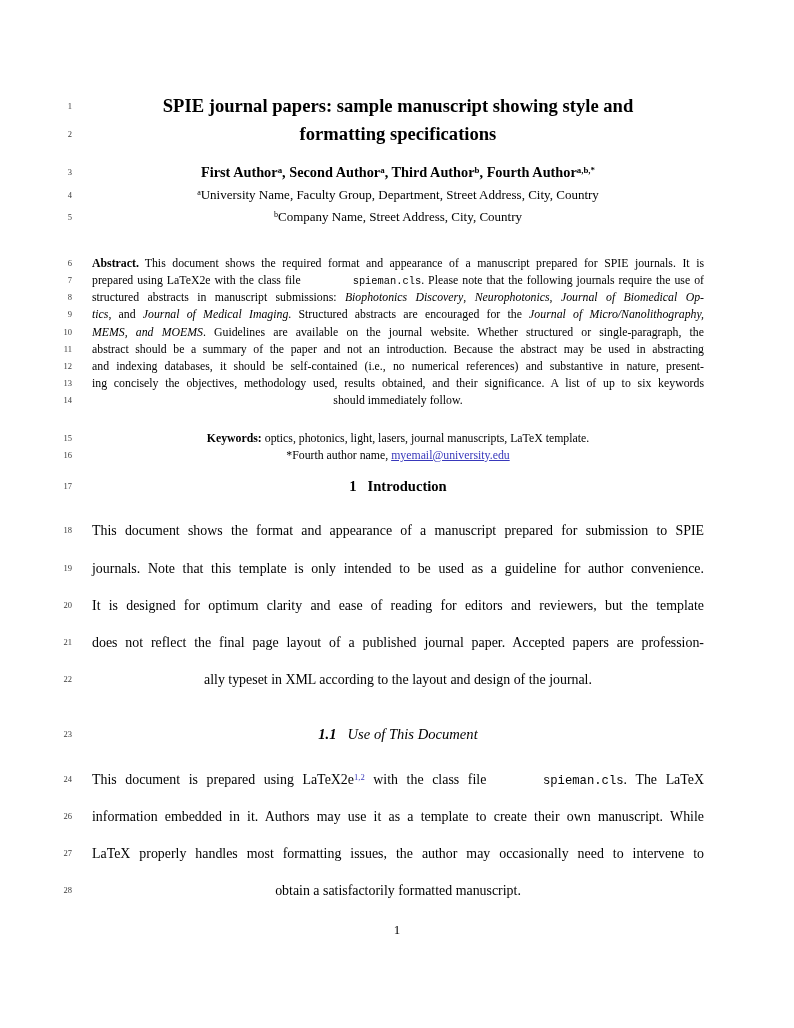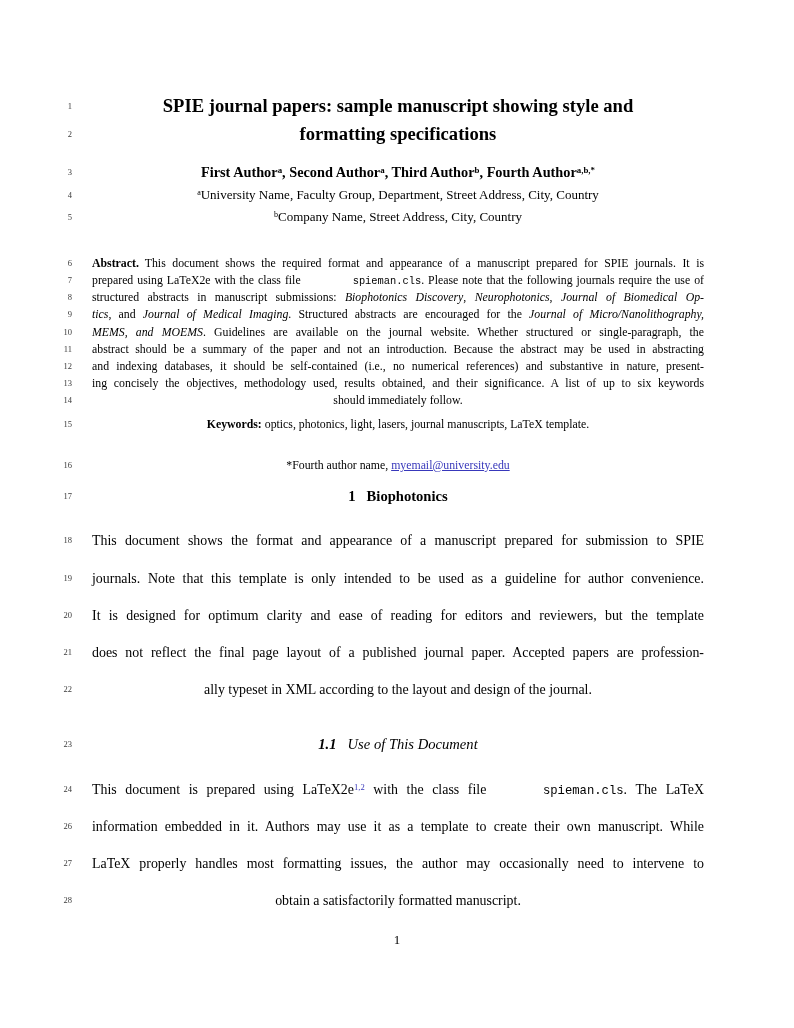--- a/index.html
+++ b/index.html
@@ -22,22 +22,22 @@
 
   
   .blk-title   { margin-top:92px; }
   .blk-title   .line { font-size:18.6px; font-weight:bold; line-height:28px; }
   .blk-authors { margin-top:14px; }
   .blk-authors .line { font-size:14.3px; font-weight:bold; line-height:20.5px; }
   .blk-affil   .line { font-size:13px; line-height:20.2px; }
   .blk-abstract { margin-top:26px; }
   .blk-abstract .line, .blk-keywords .line, .blk-footnote .line
                { font-size:11.8px; line-height:17.2px; height:17.2px; overflow:hidden; }
-  .blk-keywords { margin-top:6px; }
-  .blk-footnote { margin-top:24px; }
+  .blk-keywords { margin-top:20px; }
+  .blk-footnote { margin-top:0; }
   .blk-h1 { margin-top:12px; }
   .blk-h1 .line { font-size:14.6px; font-weight:bold; line-height:20px; }
   .blk-h2 { margin-top:17px; }
   .blk-h2 .line { font-size:14.6px; font-style:italic; line-height:20px; }
   .blk-body { margin-top:25.5px; }
   .blk-body .line { font-size:13.9px; line-height:19px; height:37.2px; overflow:hidden; }
   .blk-pagenum { margin-top:2px; text-align:center; font-size:13px; line-height:17px; }
 
   
   .seg-r  { }
@@ -126,21 +126,21 @@
       </section>
       <section class="blk blk-footnote">
         <div class="line">
           <span class="ln">16</span>
           <div class="lt"><span class="seg-r">*Fourth author name, </span><a href="#" class="seg-a">myemail@university.edu</a></div>
         </div>
       </section>
       <section class="blk blk-h1">
         <div class="line">
           <span class="ln">17</span>
-          <div class="lt"><span class="seg-hn seg-b">1</span><span class="seg-b">Biophotonics</span></div>
+          <div class="lt"><span class="seg-hn seg-b">1</span><span class="seg-b">Introduction</span></div>
         </div>
       </section>
       <section class="blk blk-body">
         <div class="line j">
           <span class="ln">18</span>
           <div class="lt"><span class="seg-r">This document shows the format and appearance of a manuscript prepared for submission to SPIE</span></div>
         </div>
         <div class="line j">
           <span class="ln">19</span>
           <div class="lt"><span class="seg-r">journals. Note that this template is only intended to be used as a guideline for author convenience.</span></div>

